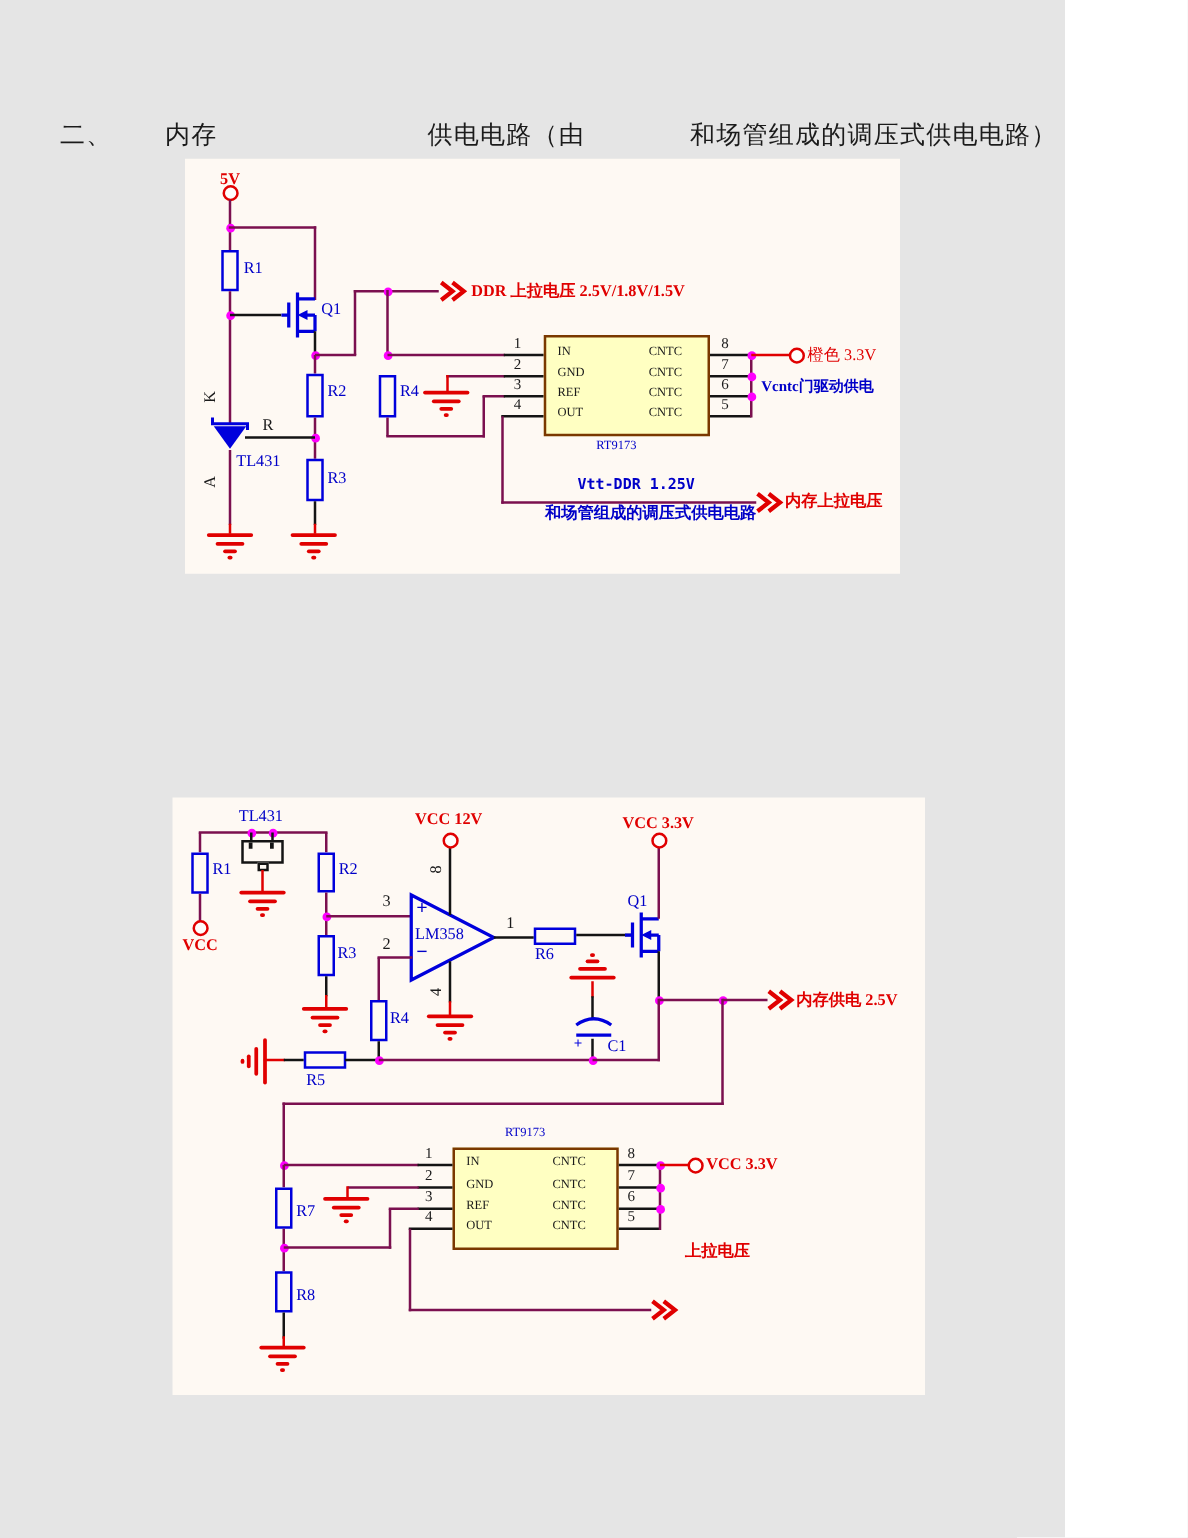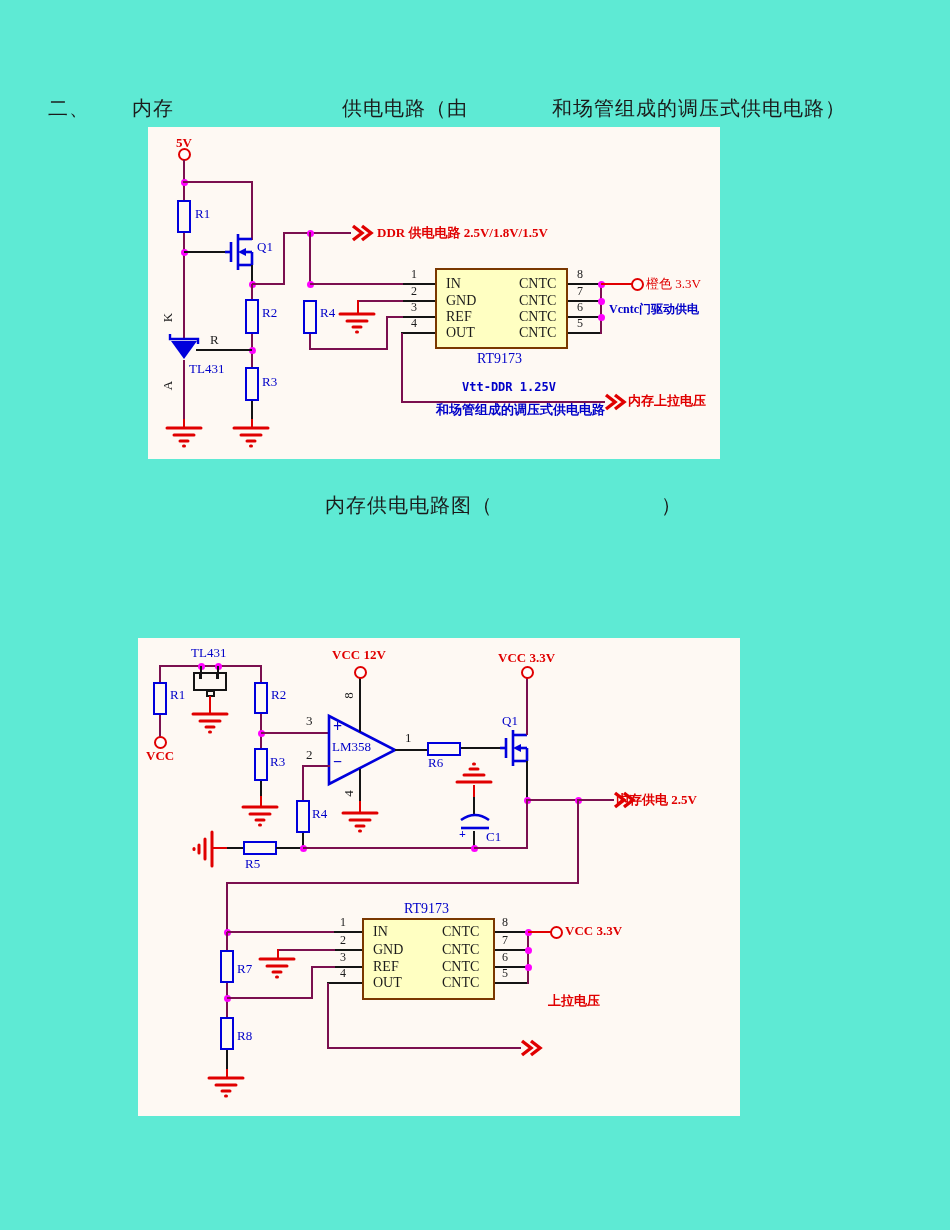--- a/index.html
+++ b/index.html
@@ -1,22 +1,22 @@
 <!DOCTYPE html>
 <html><head>
 <meta charset="utf-8">
 <style>
   html,body{margin:0;padding:0;background:#ffffff;}
-  .page{position:relative;width:950px;height:1230px;background:#5eead4;
+  .page{position:relative;width:852px;height:1230px;background:#e5e5e5;
         font-family:"Liberation Serif","DejaVu Serif",serif;overflow:hidden;}
   .region{position:absolute;background:#FEF9F3;}
   .t{position:absolute;white-space:pre;line-height:1.15;}
   .s12{font-size:12px;}
   .s13{font-size:13px;}
-  .s14{font-size:14px;}
+  .s14{font-size:10px;}
   .s16{font-size:16px;}
   .s20{font-size:20px;letter-spacing:1px;}
   .blk{color:#1b1b1b;}
   .blue{color:#0000C8;text-align:right;}
   .red{color:#E00000;}
   .b{font-weight:bold;}
   .mono{font-family:"DejaVu Sans Mono",monospace;}
   .rot{transform:rotate(-90deg);transform-origin:center center;}
   .h,.v{position:absolute;background:#7B104F;}
   .h{height:2px;}
@@ -32,21 +32,20 @@
   .bbox{position:absolute;border:2px solid #141414;background:#FEF9F3;}
   .fill{position:absolute;background:#141414;}
   svg.abs{position:absolute;}
 </style>
 </head>
 <body>
 
 <div class="page">
 
   <div class="t s20 blk" style="left:48px;top:97px">二、　　内存　　　　　　　　供电电路（由　　　　和场管组成的调压式供电电路）</div>
-  <div class="t s20 blk" style="left:325px;top:494px">内存供电电路图（　　　　　　　　）</div>
 
   <div class="region" style="left:148px;top:127px;width:572px;height:332px"></div>
   <div class="region" style="left:138px;top:638px;width:602px;height:478px"></div>
 
   <div>
     <span class="t s13 red b" style="left:176px;top:136px">5V</span>
     <i class="term" style="left:184px;top:154px"></i>
     <i class="v" style="left:183px;top:160px;height:40px"></i>
     <i class="dot" style="left:184px;top:182px"></i>
     <i class="h" style="left:183px;top:181px;width:70px"></i>
@@ -82,21 +81,21 @@
     <i class="dot" style="left:310px;top:284px"></i>
     <i class="h" style="left:310px;top:283px;width:94px"></i>
     <i class="h bk" style="left:403px;top:283px;width:32px"></i>
 
     <svg class="abs" width="24" height="20" viewBox="0 0 24 20" style="left:350px;top:223px">
       <g stroke="#E00000" stroke-width="3.4" fill="none">
           <polyline points="3,3 12,10 3,17"></polyline>
           <polyline points="12,3 21,10 12,17"></polyline>
         </g>
     </svg>
-    <span class="t s13 red b" style="left:377px;top:226px">DDR 供电电路 2.5V/1.8V/1.5V</span>
+    <span class="t s13 red b" style="left:377px;top:226px">DDR 上拉电压 2.5V/1.8V/1.5V</span>
 
     <i class="v" style="left:251px;top:284px;height:15px"></i>
     <div class="res" style="left:245px;top:299px;width:10px;height:31px"></div>
     <span class="t s13 blue" style="left:262px;top:306px">R2</span>
     <i class="v" style="left:251px;top:334px;height:34px"></i>
     <i class="dot" style="left:252px;top:350px"></i>
     <div class="res" style="left:245px;top:367px;width:10px;height:30px"></div>
     <span class="t s13 blue" style="left:262px;top:375px">R3</span>
     <i class="v bk" style="left:251px;top:401px;height:19px"></i>
     <i class="v rd" style="left:251px;top:419px;height:8px"></i>
@@ -297,21 +296,21 @@
     <i class="dot" style="left:527px;top:800px"></i>
     <i class="h" style="left:527px;top:799px;width:52px"></i>
     <i class="dot" style="left:578px;top:800px"></i>
     <i class="h" style="left:578px;top:799px;width:36px"></i>
     <svg class="abs" width="24" height="20" viewBox="0 0 24 20" style="left:612px;top:790px">
       <g stroke="#E00000" stroke-width="3.4" fill="none">
           <polyline points="3,3 12,10 3,17"></polyline>
           <polyline points="12,3 21,10 12,17"></polyline>
         </g>
     </svg>
-    <span class="t s13 red b" style="left:616px;top:793px">内存供电 2.5V</span>
+    <span class="t s13 red b" style="left:637px;top:793px">内存供电 2.5V</span>
 
     <svg class="abs" width="40" height="26" viewBox="0 0 40 26" style="left:454px;top:760px">
       <g stroke="#E00000" stroke-width="3" stroke-linecap="round">
         <line x1="3" y1="22" x2="37" y2="22"></line>
           <line x1="10" y1="15" x2="30" y2="15"></line>
         <line x1="16" y1="9" x2="24" y2="9"></line>
           <line x1="19.5" y1="4" x2="20.5" y2="4"></line>
       </g>
     </svg>
     <i class="v rd" style="left:473px;top:785px;height:13px"></i>

